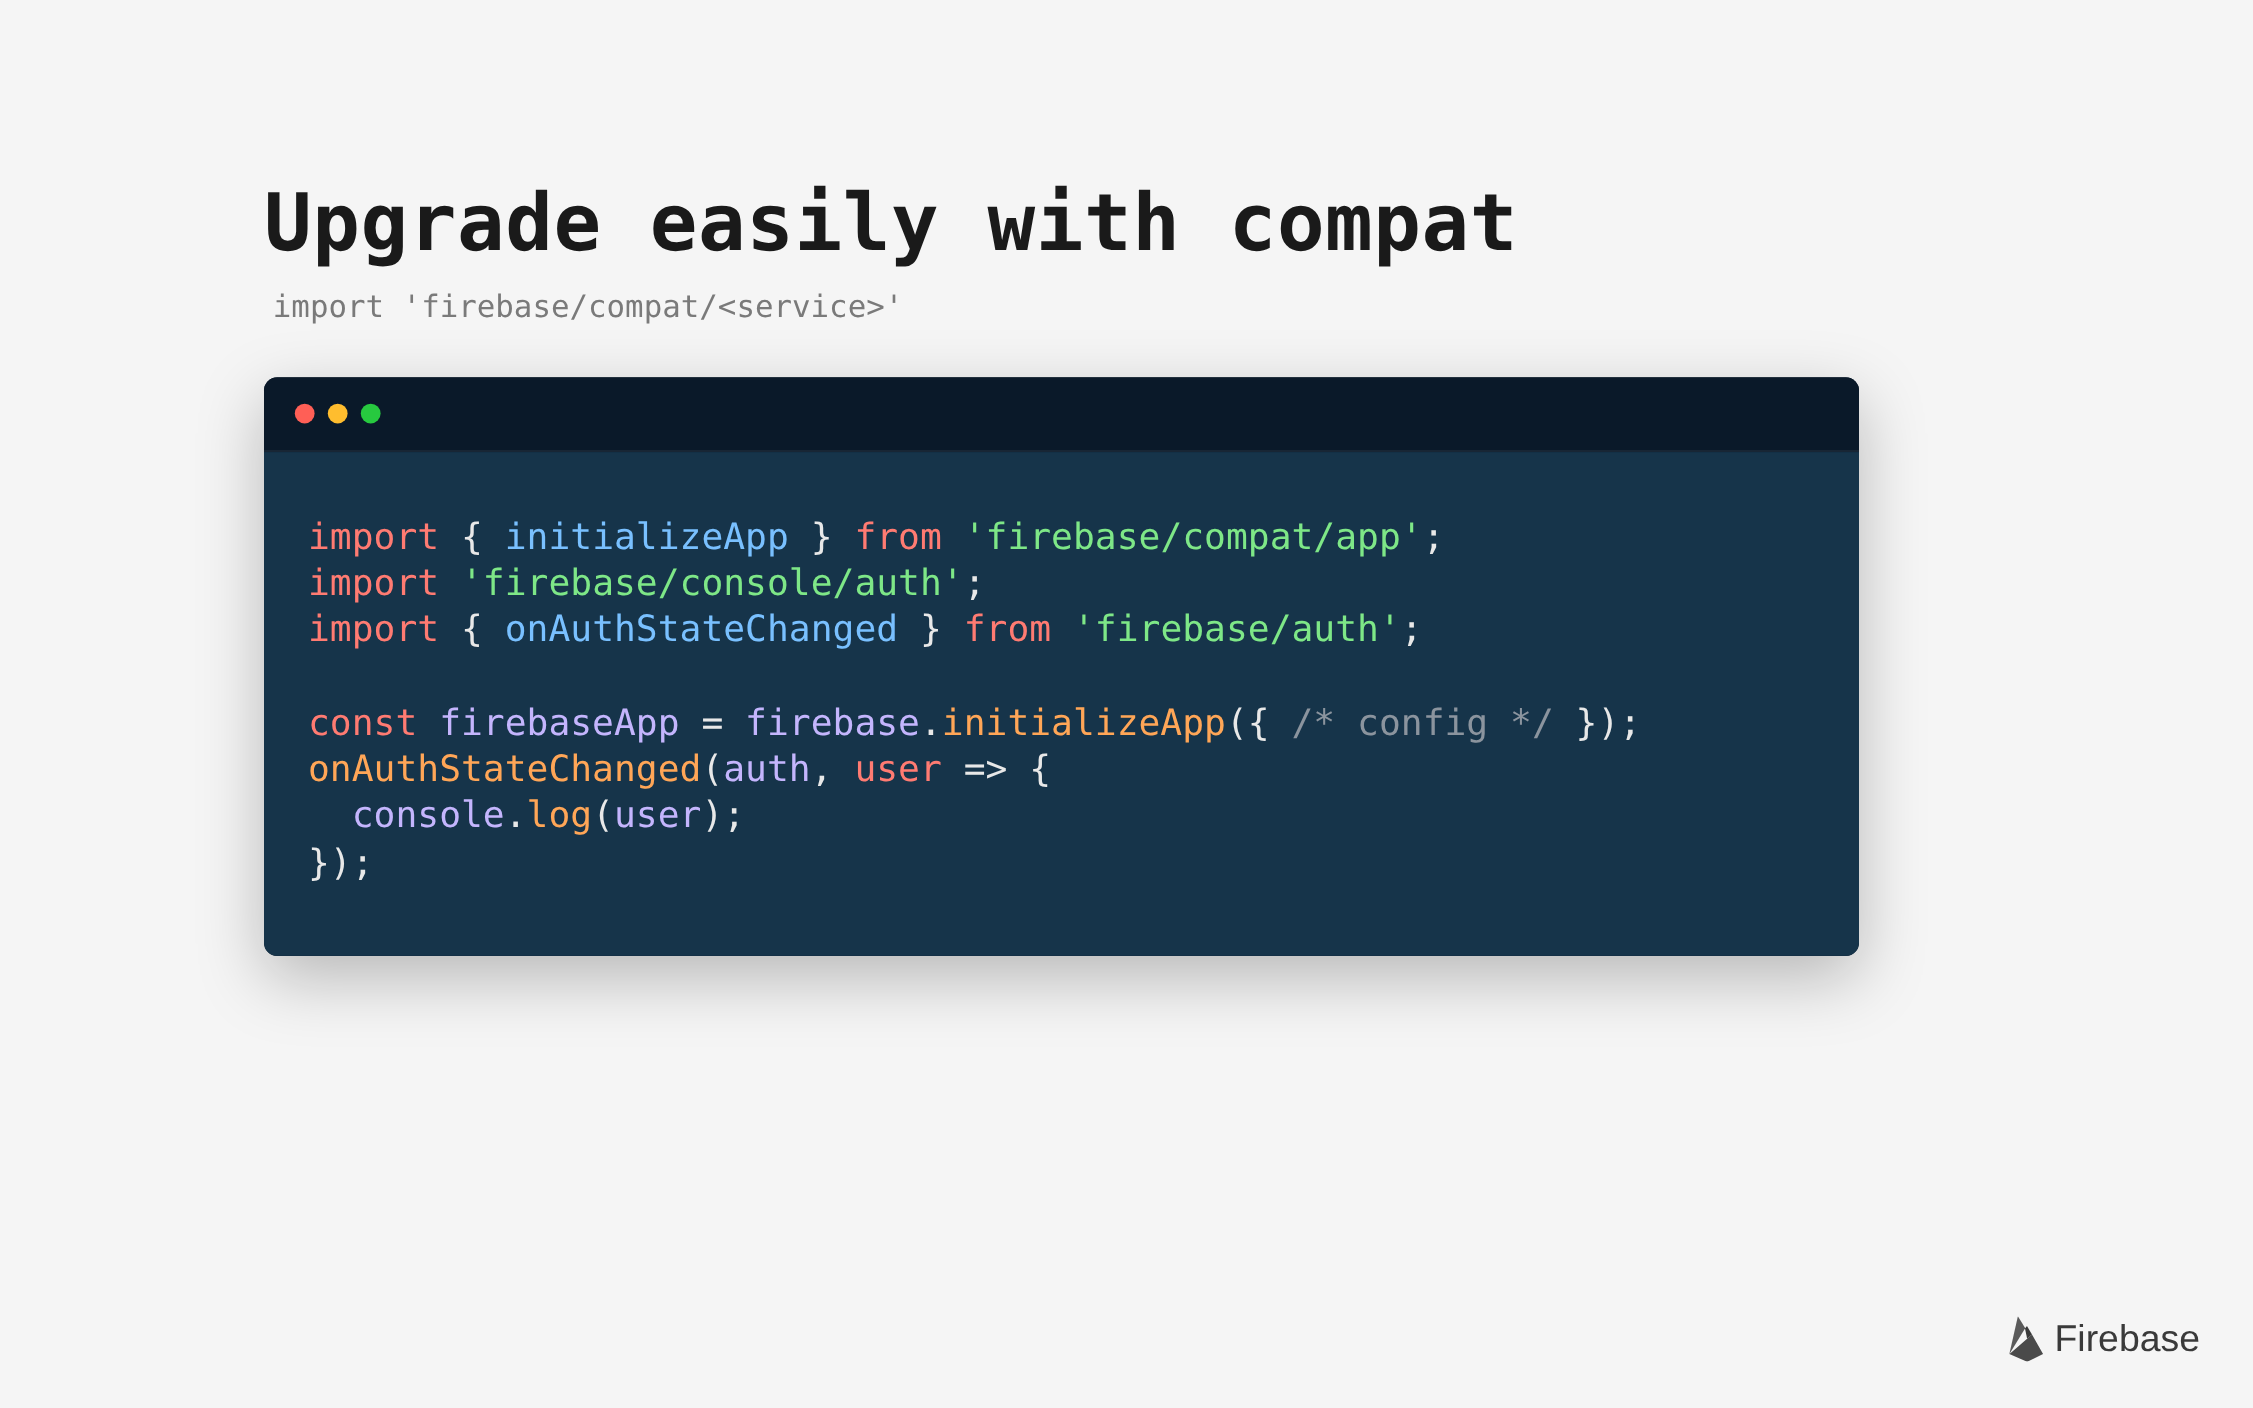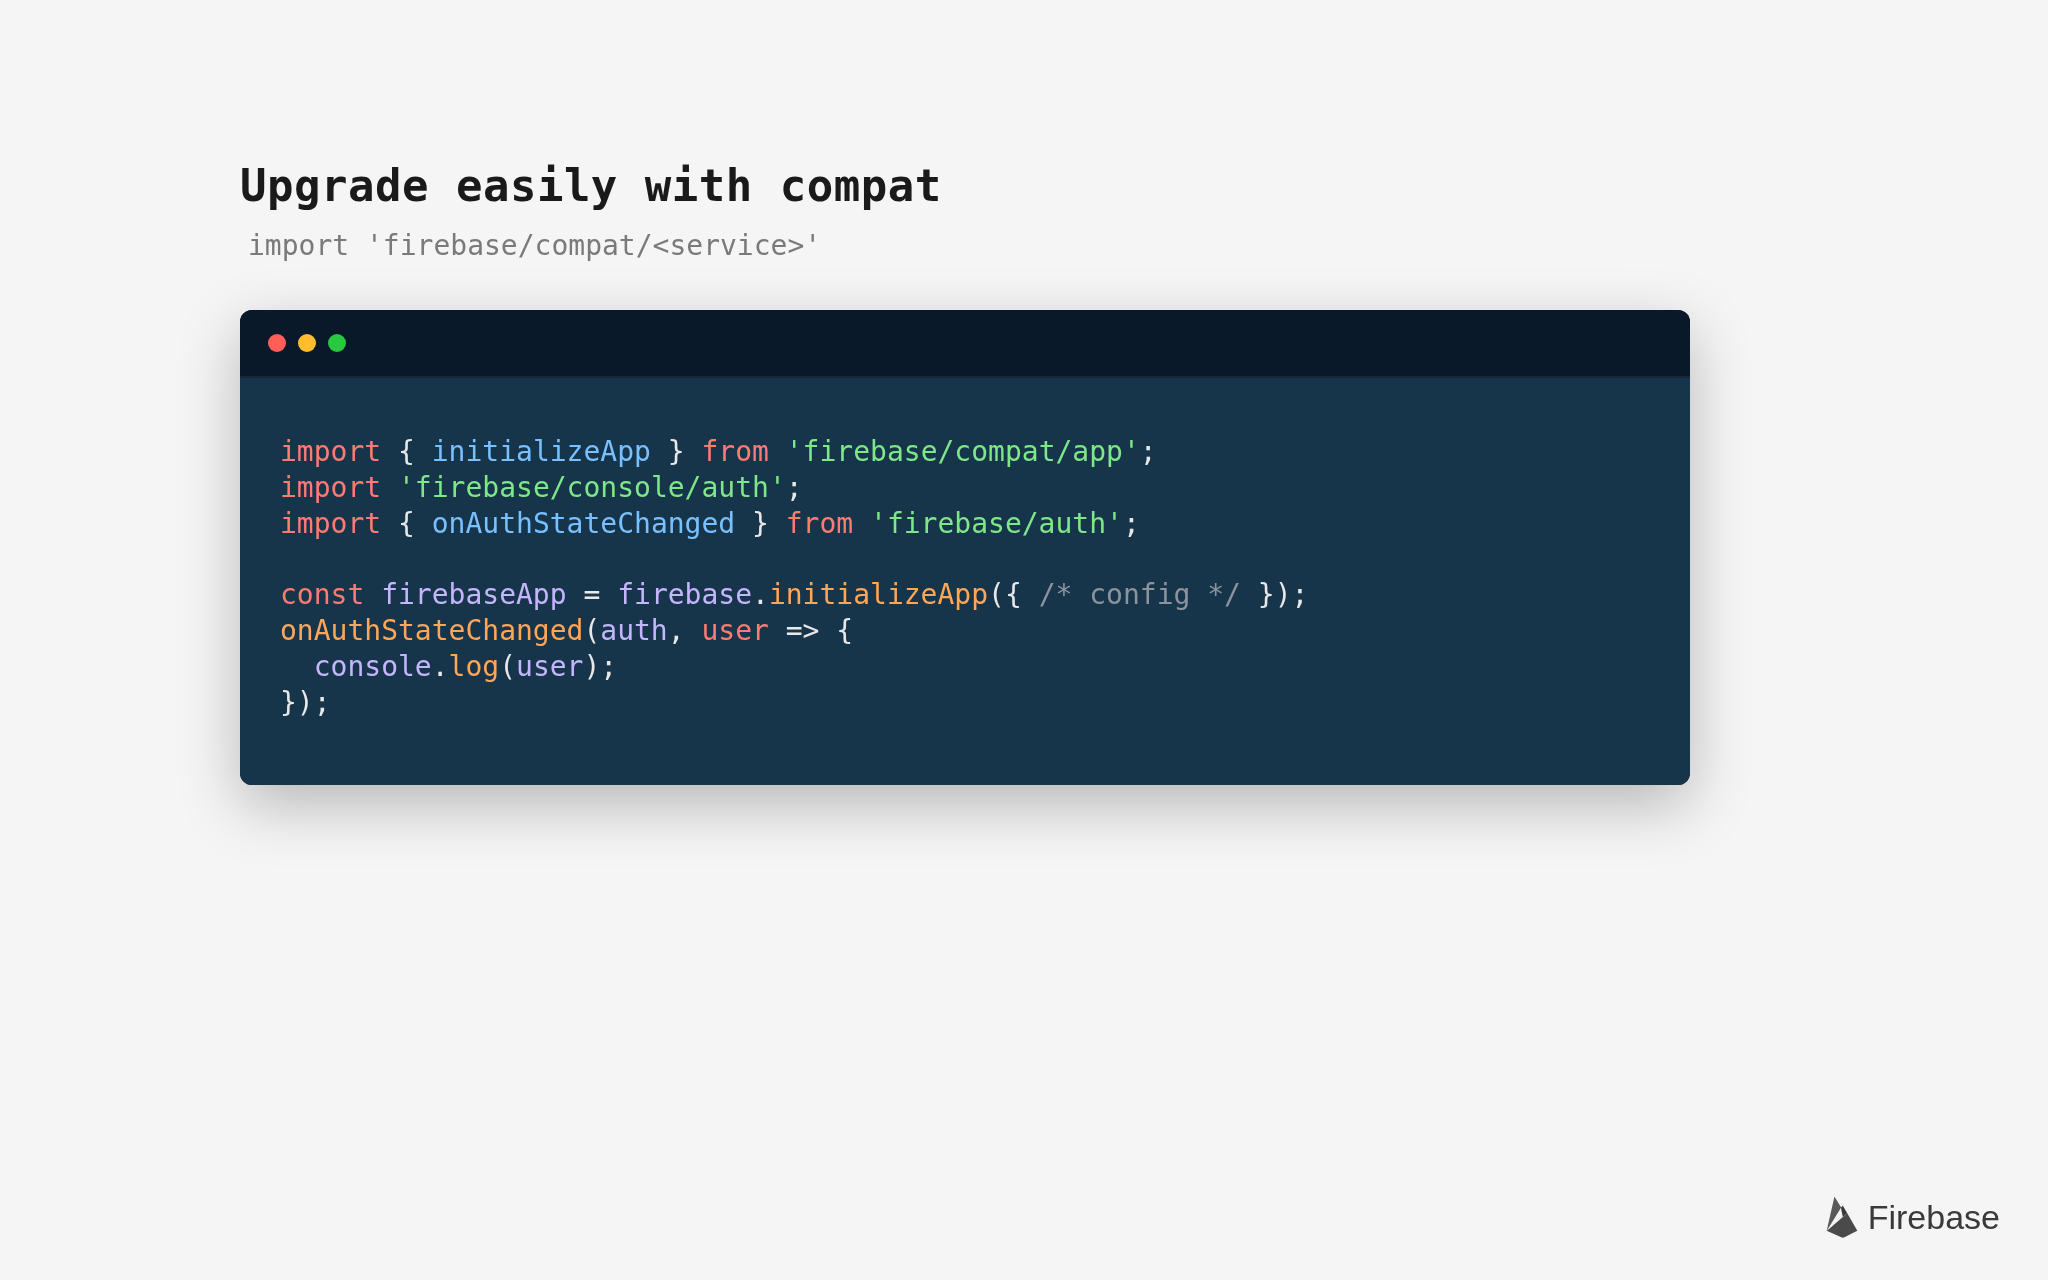--- a/index.html
+++ b/index.html
@@ -12,21 +12,21 @@
       height: 1280px;
       background: #f5f5f5;
       font-family: ui-monospace, 'SF Mono', Monaco, 'Cascadia Code', 'Roboto Mono', Consolas, monospace;
       position: relative;
       overflow: hidden;
     }
     .container {
       padding: 160px 240px 0 240px;
     }
     .title {
-      font-size: 44px;
+      font-size: 72px;
       font-weight: 700;
       color: #1a1a1a;
       letter-spacing: 0.5px;
       margin-bottom: 18px;
       font-family: ui-monospace, 'SF Mono', Monaco, monospace;
     }
     .subtitle {
       font-size: 28px;
       color: #7a7a7a;
       font-family: ui-monospace, 'SF Mono', Monaco, monospace;
@@ -51,21 +51,21 @@
       width: 18px;
       height: 18px;
       border-radius: 50%;
     }
     .tl-red { background: #ff5f56; }
     .tl-yellow { background: #ffbd2e; }
     .tl-green { background: #27c93f; }
     .code-body {
       background: #16344a;
       padding: 56px 40px 64px 40px;
-      font-size: 28px;
+      font-size: 33px;
       line-height: 1.28;
       font-family: ui-monospace, 'SF Mono', Monaco, monospace;
     }
     .code-line {
       white-space: pre;
       color: #e8e8e8;
     }
     .tok-kw { color: #ff7b72; }
     .tok-str { color: #7ee787; }
     .tok-id { color: #79c0ff; }

